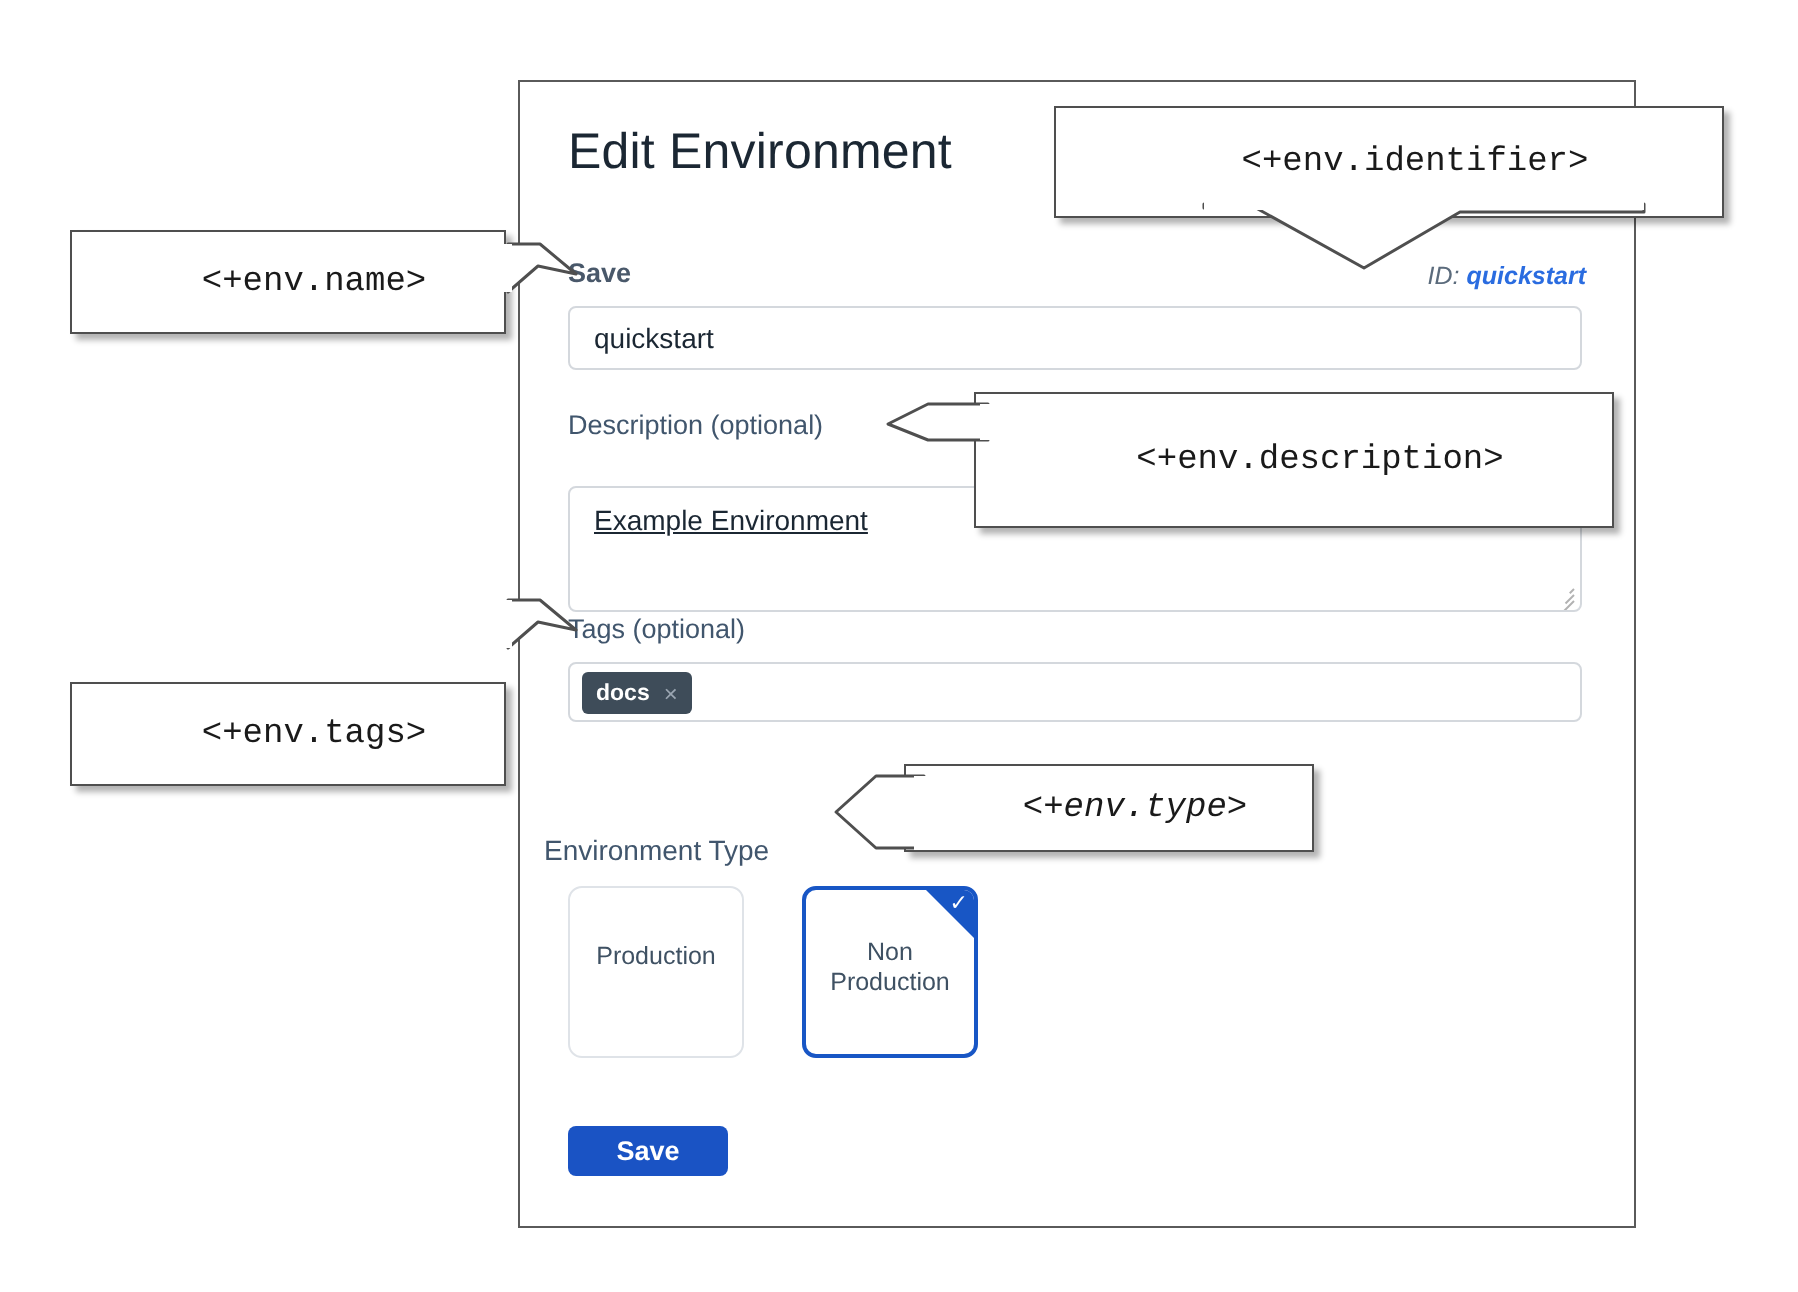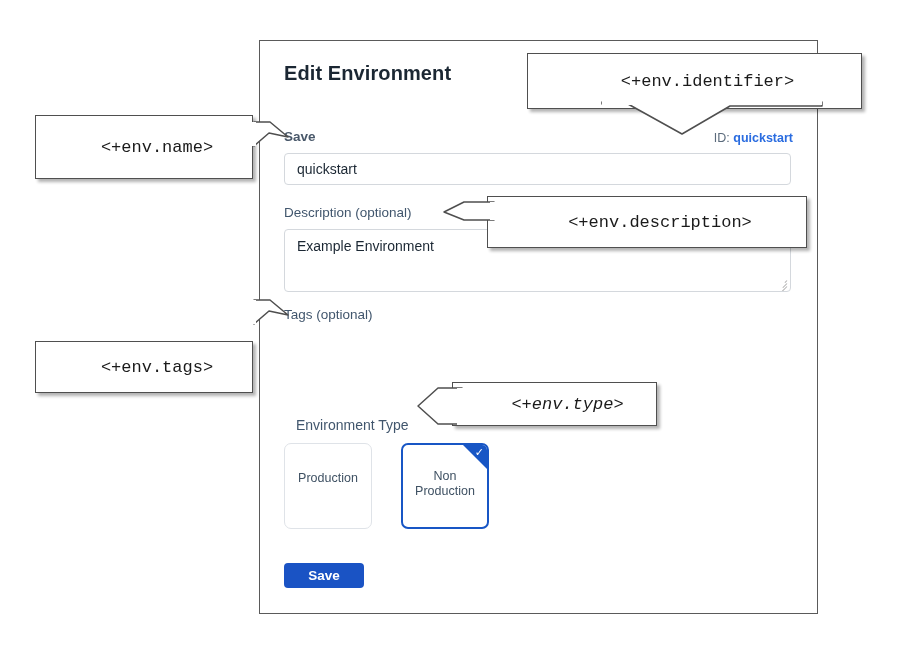--- a/index.html
+++ b/index.html
@@ -24,22 +24,22 @@
     height: 574px;
     background: #ffffff;
     border: 1.5px solid #5a5a5a;
     box-sizing: border-box;
   }
 
   #panel-title {
     position: absolute;
     left: 24px;
     top: 21px;
-    font-size: 20px;
-    font-weight: bold;
+    font-size: 25px;
+    font-weight: normal;
     color: #1b2733;
     letter-spacing: 0.1px;
   }
 
   
   .field-label {
     position: absolute;
     font-size: 13.5px;
     font-weight: bold;
     color: #49586a;
@@ -47,20 +47,21 @@
   }
   .field-label.normal { font-weight: normal; color: #41566d; }
 
   .id-line {
     position: absolute;
     right: 24px;
     top: 90px;
     font-size: 12.5px;
     color: #5b6b7c;
     white-space: nowrap;
+    font-style: italic;
   }
   .id-line .id-value {
     color: #2a6ce0;
     font-weight: bold;
     cursor: pointer;
   }
 
   .text-input {
     position: absolute;
     background: #ffffff;
@@ -75,25 +76,26 @@
   #name-label { left: 24px; top: 88px; }
   #name-input {
     left: 24px; top: 112px;
     width: 507px; height: 32px;
     padding: 0 12px;
     line-height: 30px;
   }
 
   #desc-label { left: 24px; top: 164px; }
   #desc-input {
-    left: 24px; top: 188px;
+    left: 24px; top: 202px;
     width: 507px; height: 63px;
     padding: 8px 12px;
     line-height: 17px;
     overflow: hidden;
+    text-decoration: underline;
   }
   #desc-grip {
     position: absolute;
     right: 2px; bottom: 2px;
     width: 11px; height: 11px;
     pointer-events: none;
   }
   #desc-grip i {
     position: absolute;
     right: 1px;
@@ -128,21 +130,21 @@
     white-space: nowrap;
   }
   #tag-chip .chip-x {
     color: #9aa5b1;
     font-size: 12px;
     font-weight: normal;
     line-height: 1;
     cursor: pointer;
   }
 
-  #type-label { left: 36px; top: 376px; font-weight: normal; color: #41566d; font-size: 14px;}
+  #type-label { left: 12px; top: 376px; font-weight: normal; color: #41566d; font-size: 14px;}
 
   .type-card {
     position: absolute;
     top: 402px;
     width: 88px;
     height: 86px;
     background: #ffffff;
     border-radius: 7px;
     box-sizing: border-box;
     display: flex;
@@ -214,24 +216,24 @@
     padding-left: 26px;
   }
 
   
   .tail {
     position: absolute;
     z-index: 6;
     pointer-events: none;
   }
 
-  #co-name   { left: 35px;  top: 115px; width: 218px; height: 64px; }
+  #co-name   { left: 35px;  top: 115px; width: 218px; height: 52px; }
   #co-tags   { left: 35px;  top: 293px; width: 218px; height: 52px; margin-top: 48px; }
   #co-ident  { left: 527px; top: 53px;  width: 335px; height: 56px; }
-  #co-desc   { left: 487px; top: 196px; width: 320px; height: 52px; }
+  #co-desc   { left: 487px; top: 196px; width: 320px; height: 68px; }
   #co-type   { left: 452px; top: 382px; width: 205px; height: 44px; font-style: italic; }
 </style>
 </head>
 <body>
 
 <div id="panel">
 
   <div id="panel-title">Edit Environment</div>
 
   <div class="id-line">
@@ -246,20 +248,26 @@
   <div class="text-input" id="desc-input">
     <span>Example Environment</span>
     <span id="desc-grip">
       <i class="l1"></i>
         <i class="l2"></i>
         <i class="l3"></i>
     </span>
   </div>
 
   <div class="field-label normal" id="tags-label">Tags (optional)</div>
+  <div class="text-input" id="tags-input">
+    <span id="tag-chip">
+      <span>docs</span>
+      <span class="chip-x">×</span>
+    </span>
+  </div>
 
   <div class="field-label normal" id="type-label">Environment Type</div>
 
   <div class="type-card" id="card-production">
     <span class="card-text">Production</span>
   </div>
 
   <div class="type-card" id="card-nonproduction">
     <span class="card-text">
       <span>Non</span><br>

